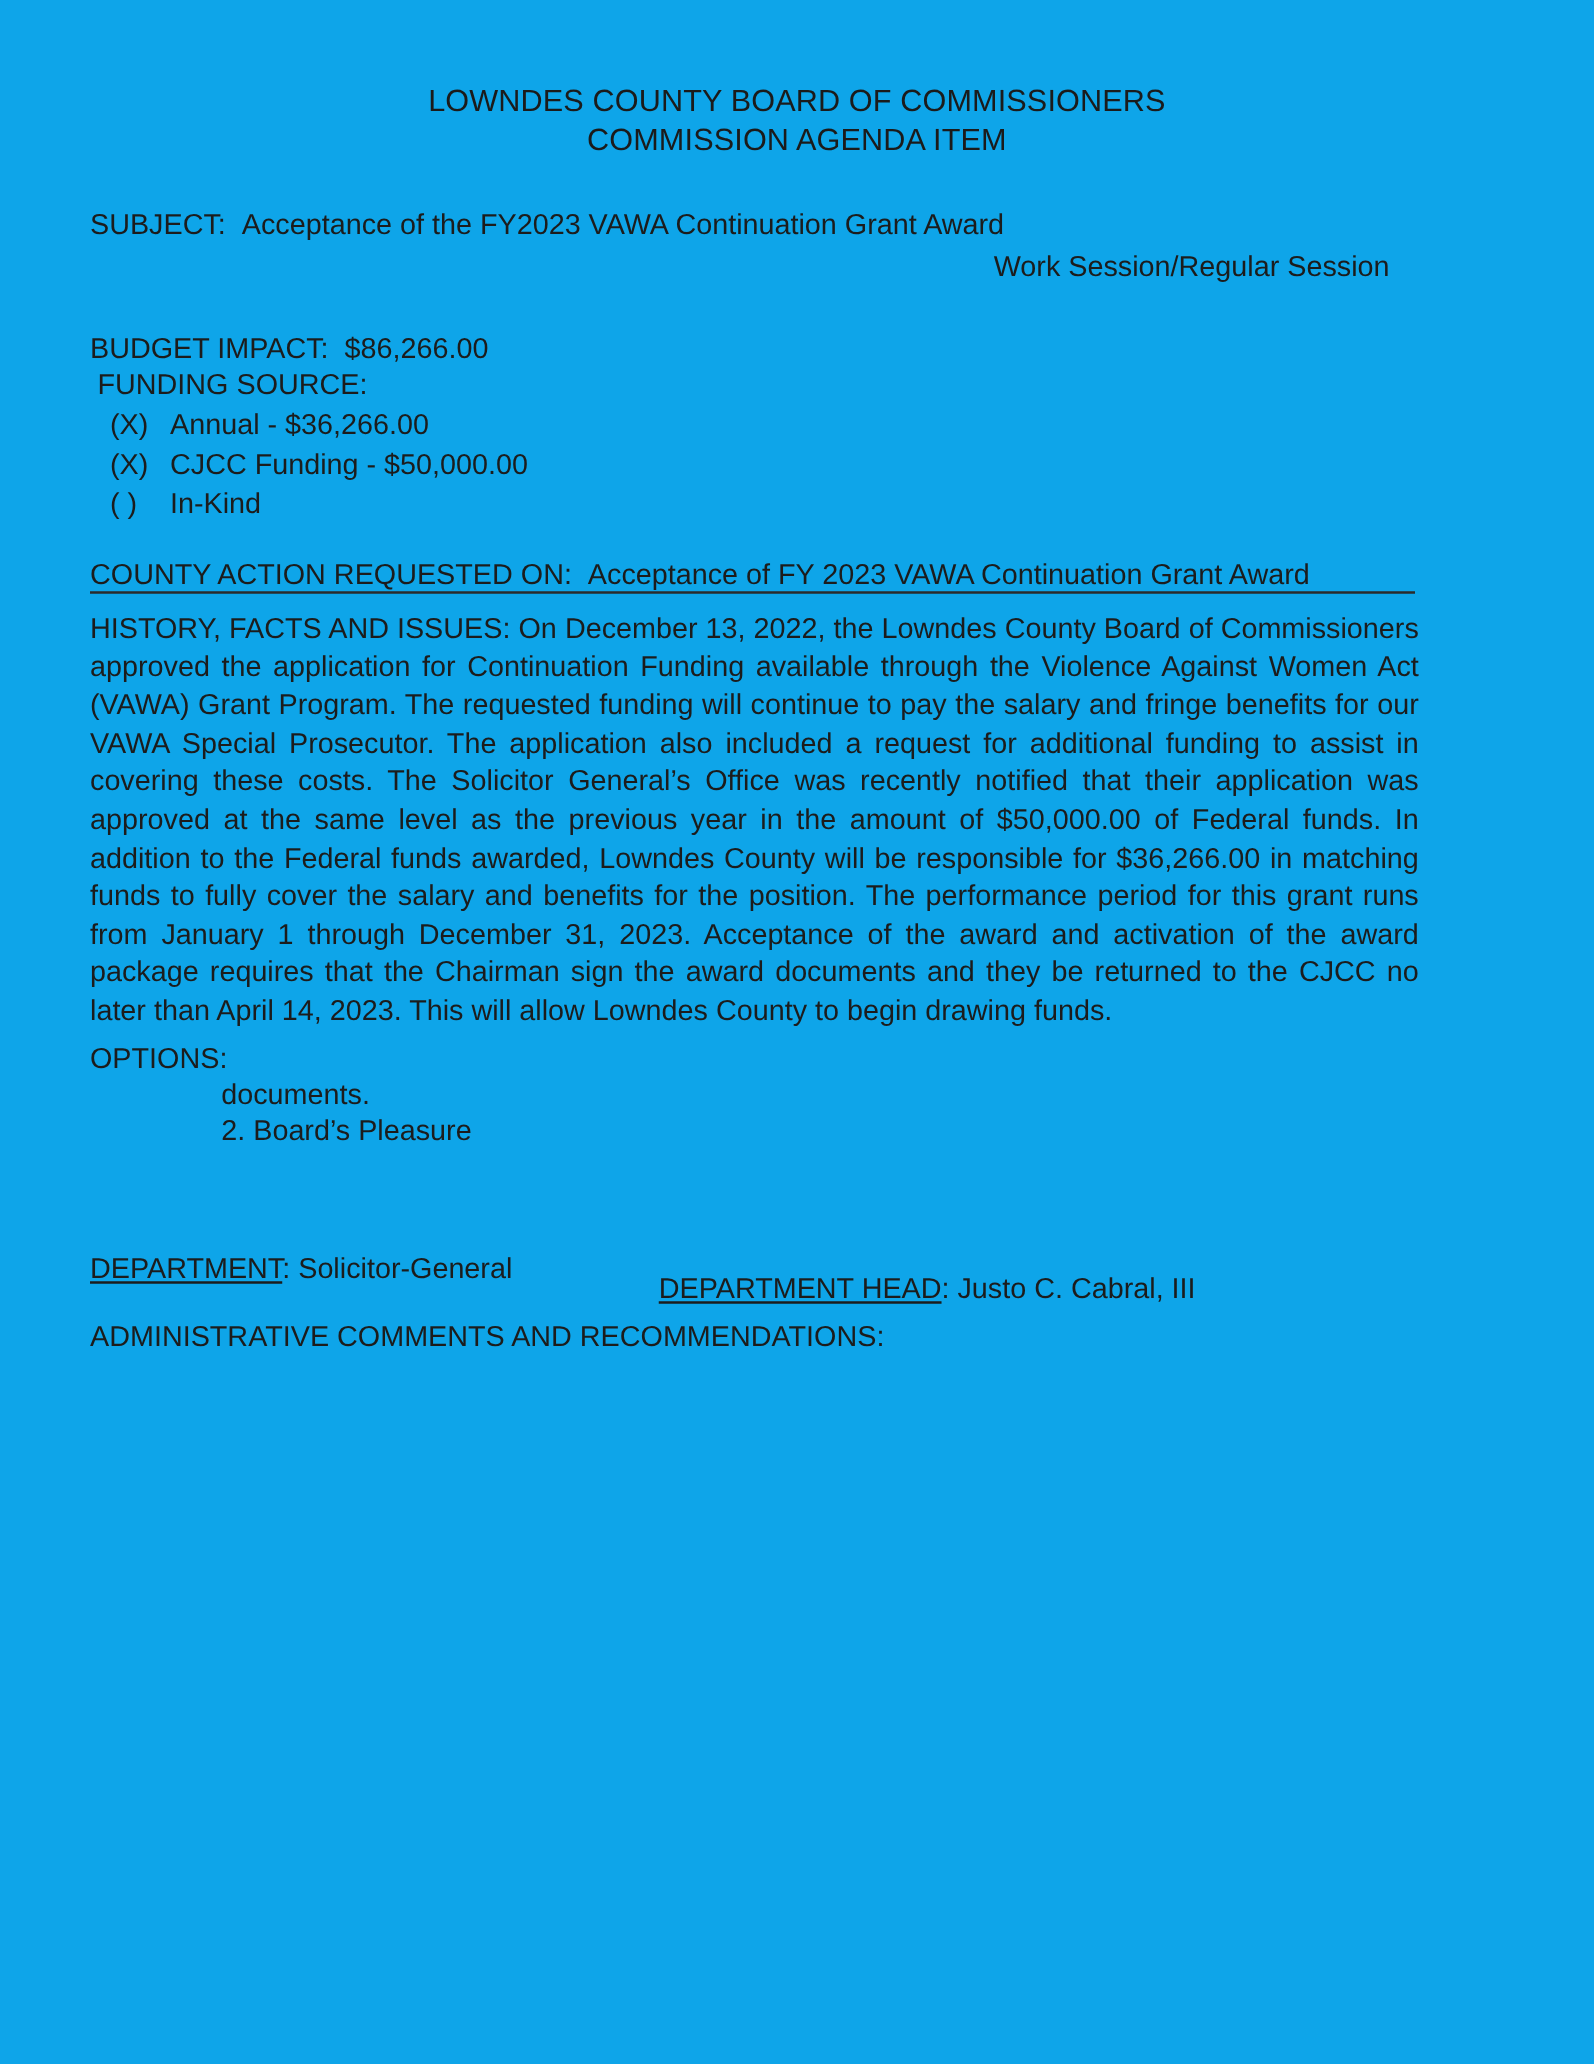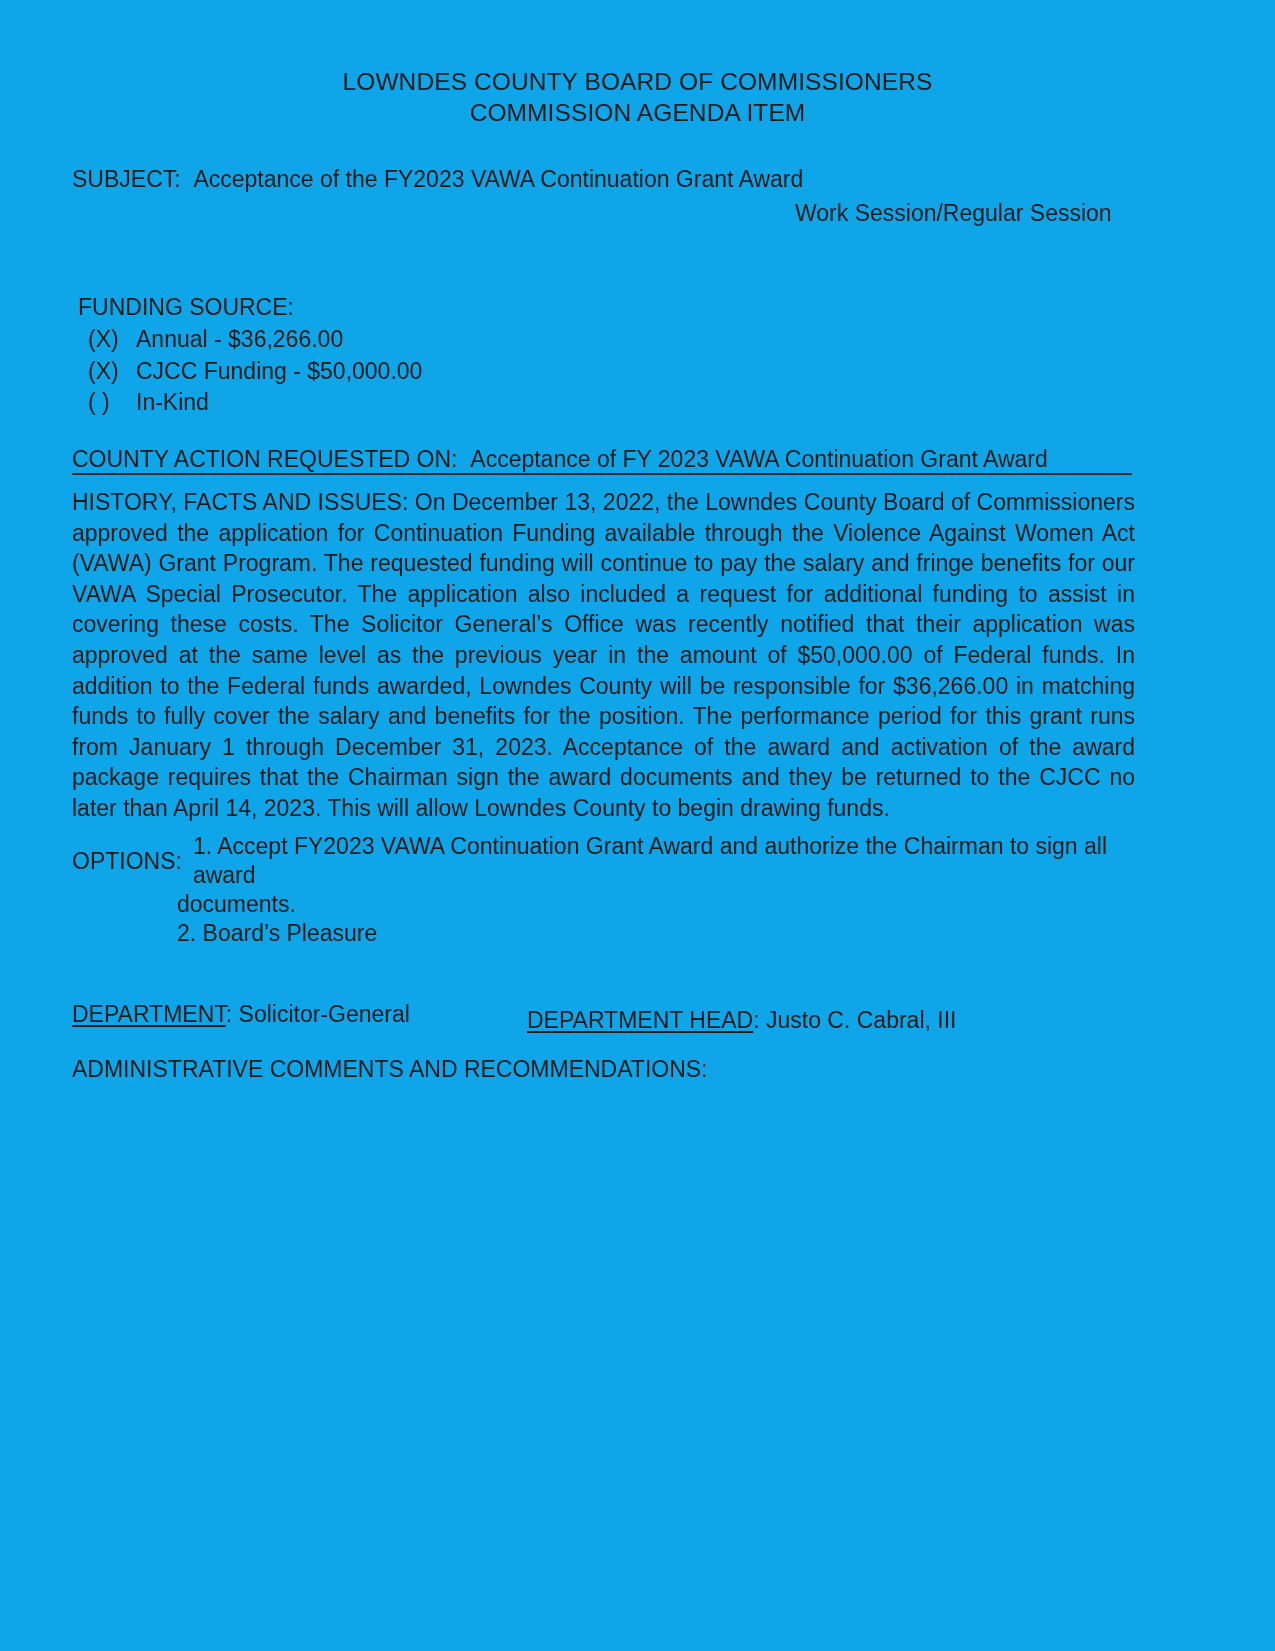--- a/index.html
+++ b/index.html
@@ -158,21 +158,21 @@
   }
   .dept-col-a {
     position: absolute;
     left: 0;
     top: 0;
     white-space: nowrap;
   }
   .dept-col-b {
     position: absolute;
     left: 455px;
-    top: 6px;
+    top: 16px;
     white-space: nowrap;
   }
   .dept-row .ul {
     text-decoration: underline;
     text-underline-offset: 3px;
   }
 
   .admin-comments {
     position: absolute;
     left: 72px;
@@ -194,20 +194,24 @@
   </div>
 
   <div class="field subject-row">
     <span>SUBJECT:</span>
     <span>&nbsp;</span><span>Acceptance of the FY2023 VAWA Continuation Grant Award</span>
   </div>
 
 
   <div class="field session-row">Work Session/Regular Session</div>
 
+  <div class="field budget-row">
+    <span>BUDGET IMPACT:</span>
+    <span>&nbsp;</span><span>$86,266.00</span>
+  </div>
 
   <div class="field funding-row">FUNDING SOURCE:</div>
 
   <div class="fund-list">
     <div class="fund-item">
       <span class="fund-mark">(X)</span>
       <span class="fund-label">Annual - $36,266.00</span>
     </div>
     <div class="fund-item">
       <span class="fund-mark">(X)</span>
@@ -225,21 +229,20 @@
   </div>
   <div class="rule"></div>
 
   <div class="history">
     <span>HISTORY, FACTS AND ISSUES:</span><span>&nbsp;</span><span>On December 13, 2022, the Lowndes County Board of Commissioners approved the application for Continuation Funding available through the Violence Against Women Act (VAWA) Grant Program.  The requested funding will continue to pay the salary and fringe benefits for our VAWA Special Prosecutor. The application also included a request for additional funding to assist in covering these costs. The Solicitor General’s Office was recently notified that their application was approved at the same level as the previous year in the amount of $50,000.00 of Federal funds.  In addition to the Federal funds awarded, Lowndes County will be responsible for $36,266.00 in matching funds to fully cover the salary and benefits for the position.  The performance period for this grant runs from January 1 through December 31, 2023.  Acceptance of the award and activation of the award package requires that the Chairman sign the award documents and they be returned to the CJCC no later than April 14, 2023.  This will allow Lowndes County to begin drawing funds.</span>
   </div>
 
   <div class="options-block">
     <div class="options-head-row">
       <span class="options-label">OPTIONS:</span>
-      <span class="options-text">1. Accept FY2023 VAWA Continuation Grant Award and authorize the Chairman to sign all award</span>
     </div>
     <div class="option-cont">documents.</div>
     <div class="option-two">2. Board’s Pleasure</div>
   </div>
 
 
   <div class="dept-row">
     <span class="dept-col-a">
       <span class="ul">DEPARTMENT</span><span>: Solicitor-General</span>
     </span>

